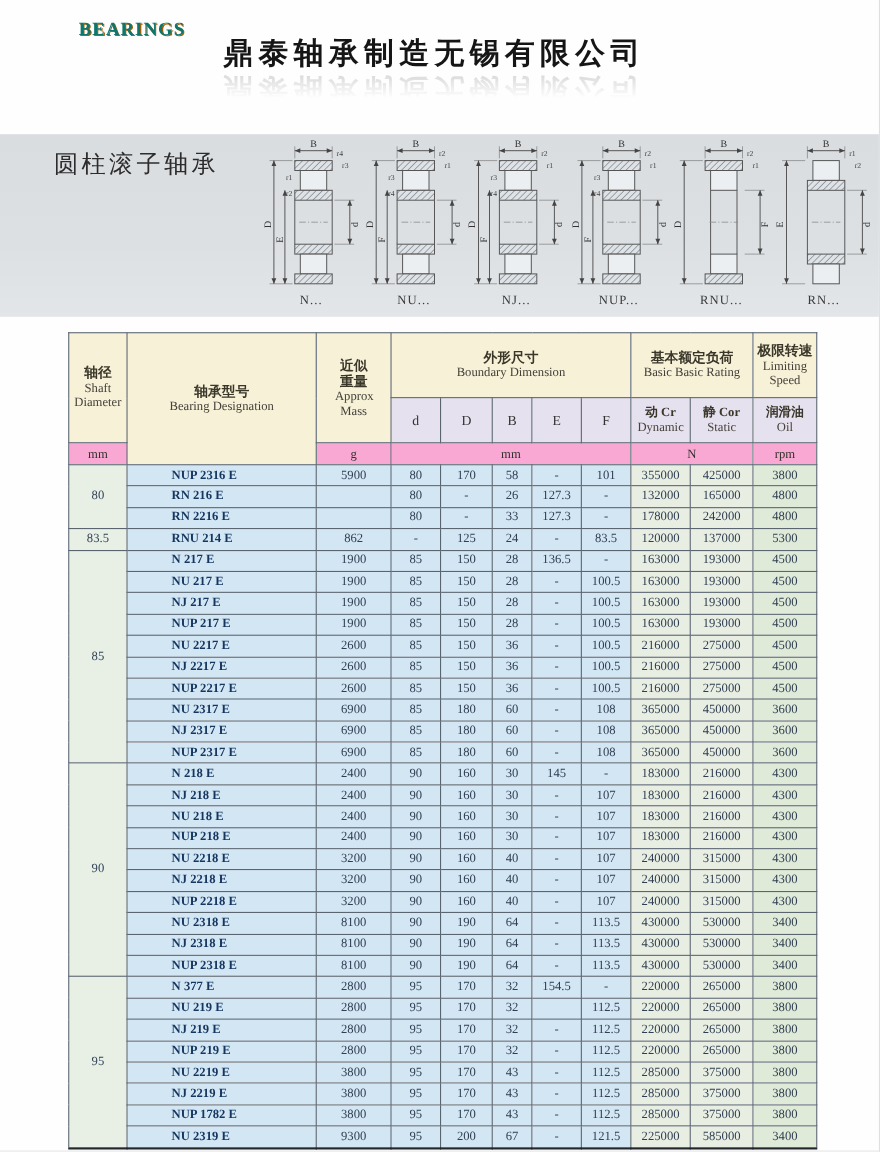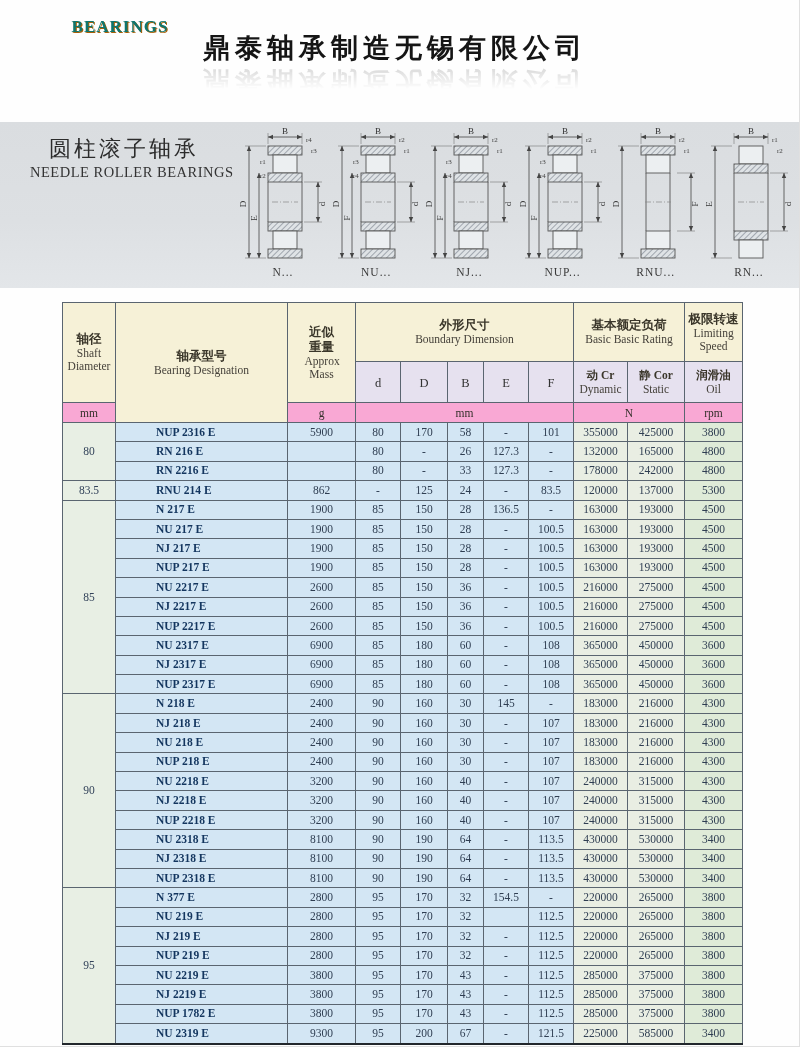--- a/index.html
+++ b/index.html
@@ -59,21 +59,20 @@
 <div id="page">
 
   <div class="brand">
     <div class="brand-line2">BEARINGS</div>
   </div>
   <div class="company">鼎泰轴承制造无锡有限公司</div>
   <div class="company-reflect">鼎泰轴承制造无锡有限公司</div>
 
   <div class="banner">
     <div class="banner-title-cn">圆柱滚子轴承</div>
-    <div class="banner-title-en">NEEDLE ROLLER BEARINGS</div>
     <div class="diagrams">
         <div class="diagram"><svg width="92" height="140" viewBox="0 0 92 140">
     <defs>
               <pattern id="h0" width="4" height="4" patternTransform="rotate(45)" patternUnits="userSpaceOnUse">
       <rect width="4" height="4" fill="#dfe3e6"></rect>
                 <line x1="0" y1="0" x2="0" y2="4" stroke="#6b7480" stroke-width="1.1"></line>
     </pattern>
             </defs>
             <rect x="30" y="20" width="34" height="9" fill="url(#h0)" stroke="#555" stroke-width="0.9"></rect>
             <rect x="35" y="29" width="24" height="18" fill="#eceff1" stroke="#555" stroke-width="0.9"></rect>

